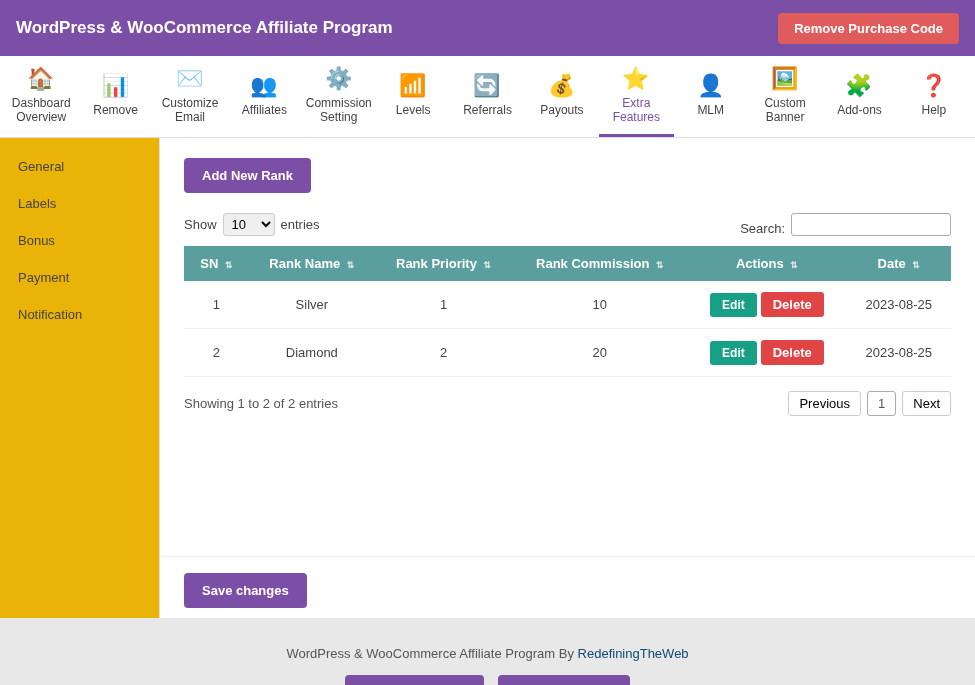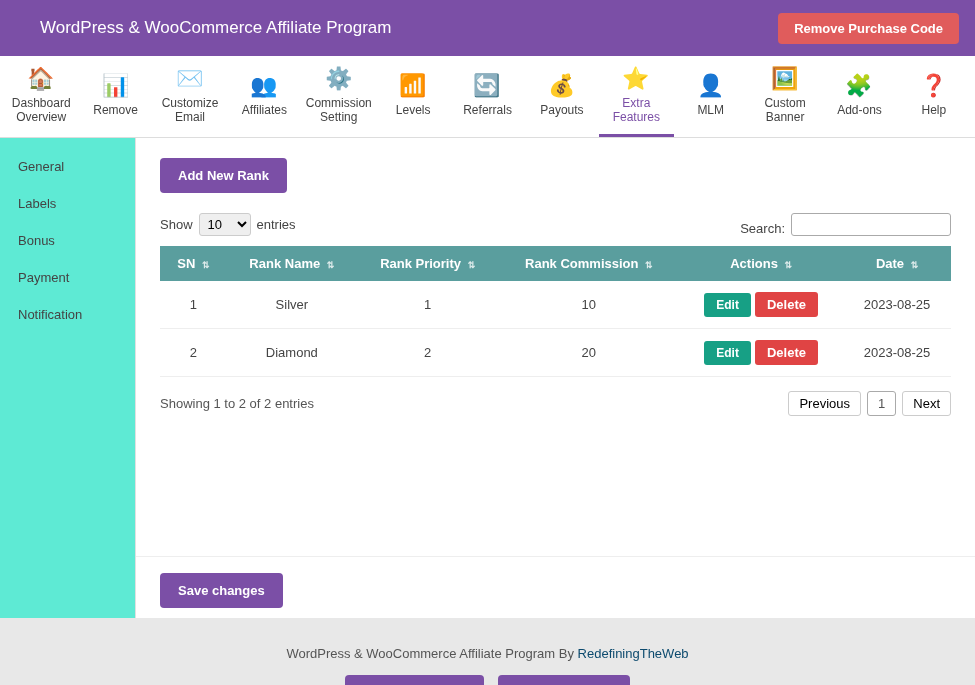--- a/index.html
+++ b/index.html
@@ -10,22 +10,21 @@
       background: #7b4fa6;
       display: flex;
       align-items: center;
       justify-content: space-between;
       padding: 0 16px;
       height: 56px;
     }
     .header-title {
       color: white;
       font-size: 17px;
-      font-weight: 400;
-      margin-left: 24px;
+      font-weight: 700;
     }
     .remove-purchase-btn {
       background: #e05c5c;
       color: white;
       border: none;
       border-radius: 4px;
       padding: 8px 16px;
       font-size: 13px;
       font-weight: 600;
       cursor: pointer;
@@ -65,22 +64,22 @@
     }
 
     
     .main-layout {
       display: flex;
       min-height: 480px;
     }
 
     
     .sidebar {
-      width: 136px;
-      background: #5eead4;
+      width: 160px;
+      background: #eab308;
       border-right: 1px solid #e0e0e0;
       padding: 10px 0;
     }
     .sidebar-item {
       padding: 11px 18px;
       cursor: pointer;
       color: #444;
       font-size: 13px;
     }
     .sidebar-item.active {

